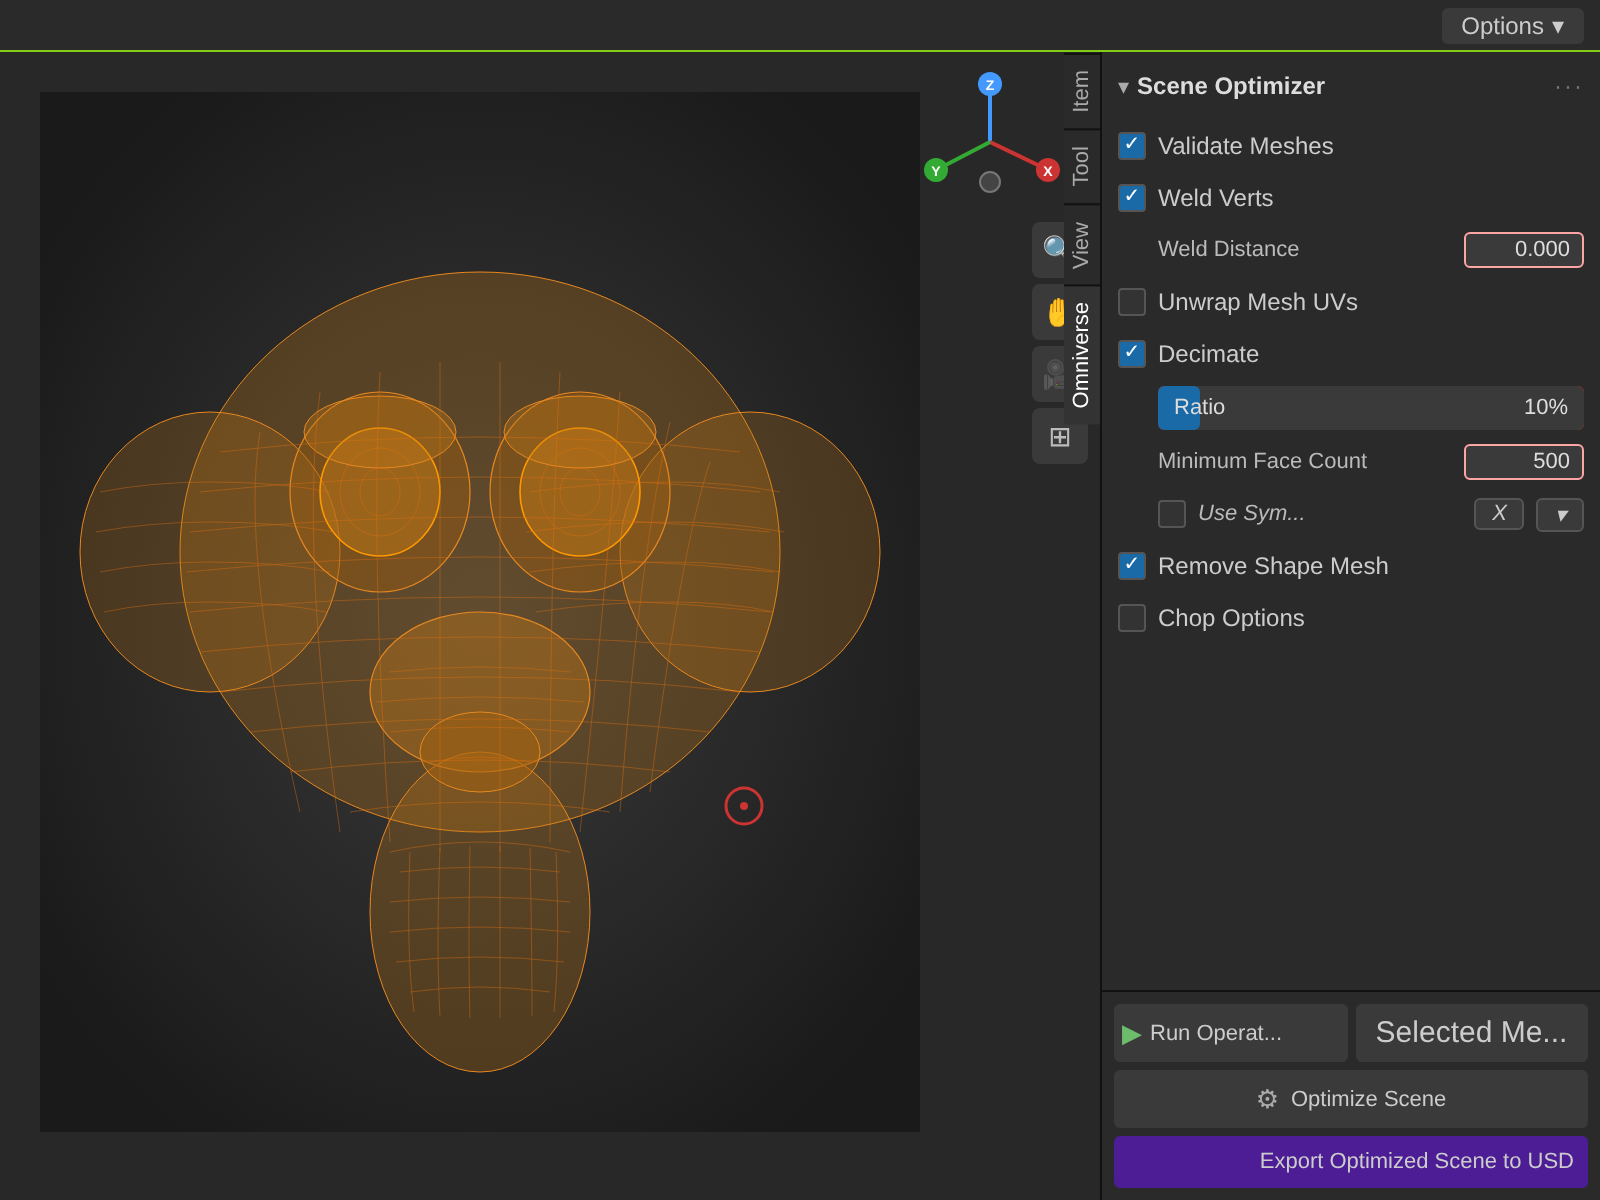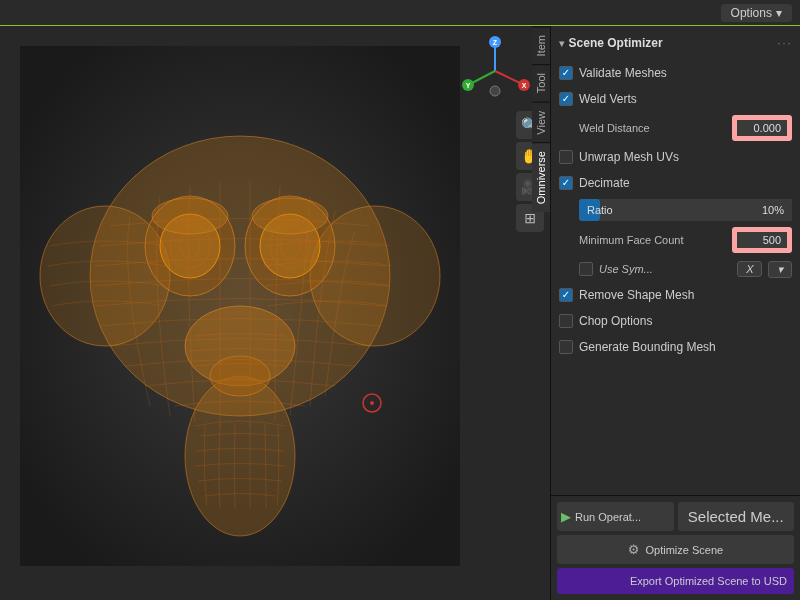--- a/index.html
+++ b/index.html
@@ -179,21 +179,21 @@
       gap: 2px;
       min-height: 26px;
     }
     .field-label {
       flex: 1;
       color: #bbb;
       font-size: 11px;
     }
     .field-value {
       background: #3a3a3a;
-      border: 5px solid #fca5a5;
+      border: 1px solid #fca5a5;
       color: #ddd;
       font-size: 11px;
       padding: 2px 6px;
       border-radius: 3px;
       min-width: 60px;
       text-align: right;
     }
 
     
     .slider-row {
@@ -554,26 +554,20 @@
         </div>
       </div>
 
       <div class="panel-row">
         <div class="checkbox-wrap">
           <div class="cb unchecked"></div>
           <span>Chop Options</span>
         </div>
       </div>
 
-      <div class="panel-row">
-        <div class="checkbox-wrap">
-          <div class="cb unchecked"></div>
-          <span>Generate Bounding Mesh</span>
-        </div>
-      </div>
 
     </div>
 
     <div class="bottom-buttons">
       <div class="bottom-row">
         <button class="run-btn">
           <span class="play-icon">▶</span>
           <span>Run Operat...</span>
         </button>
         <button class="selected-me-btn">

